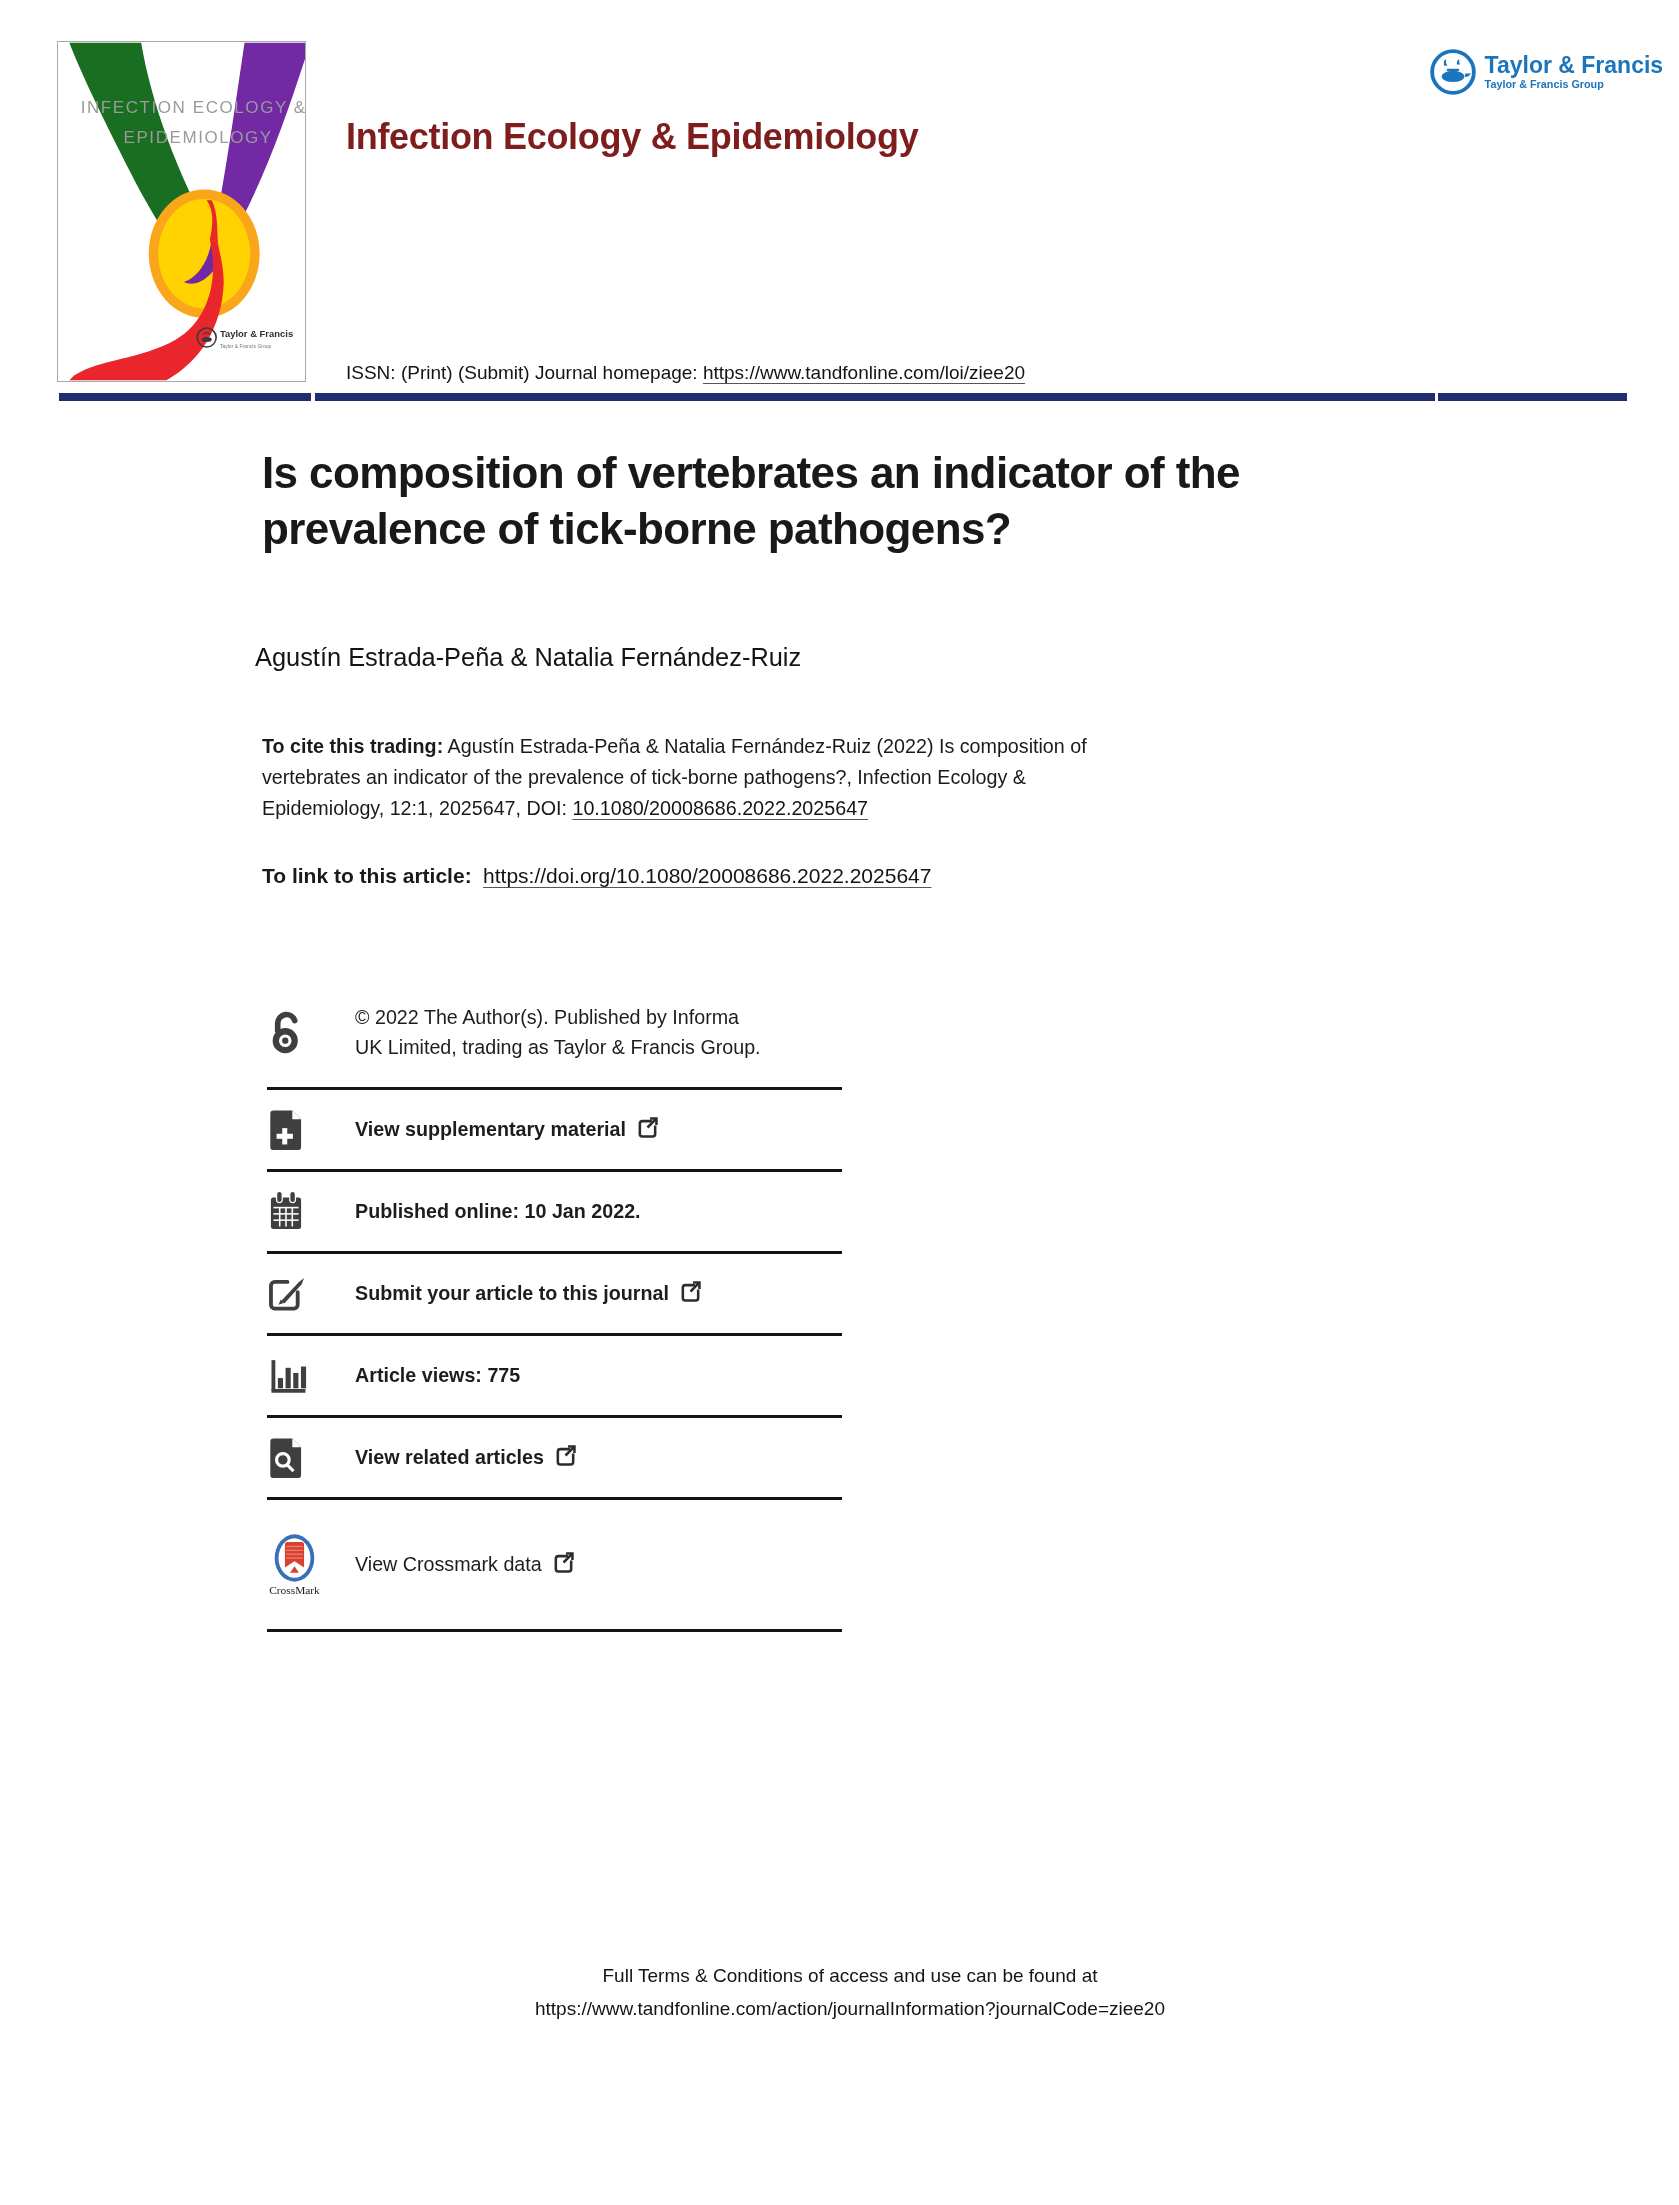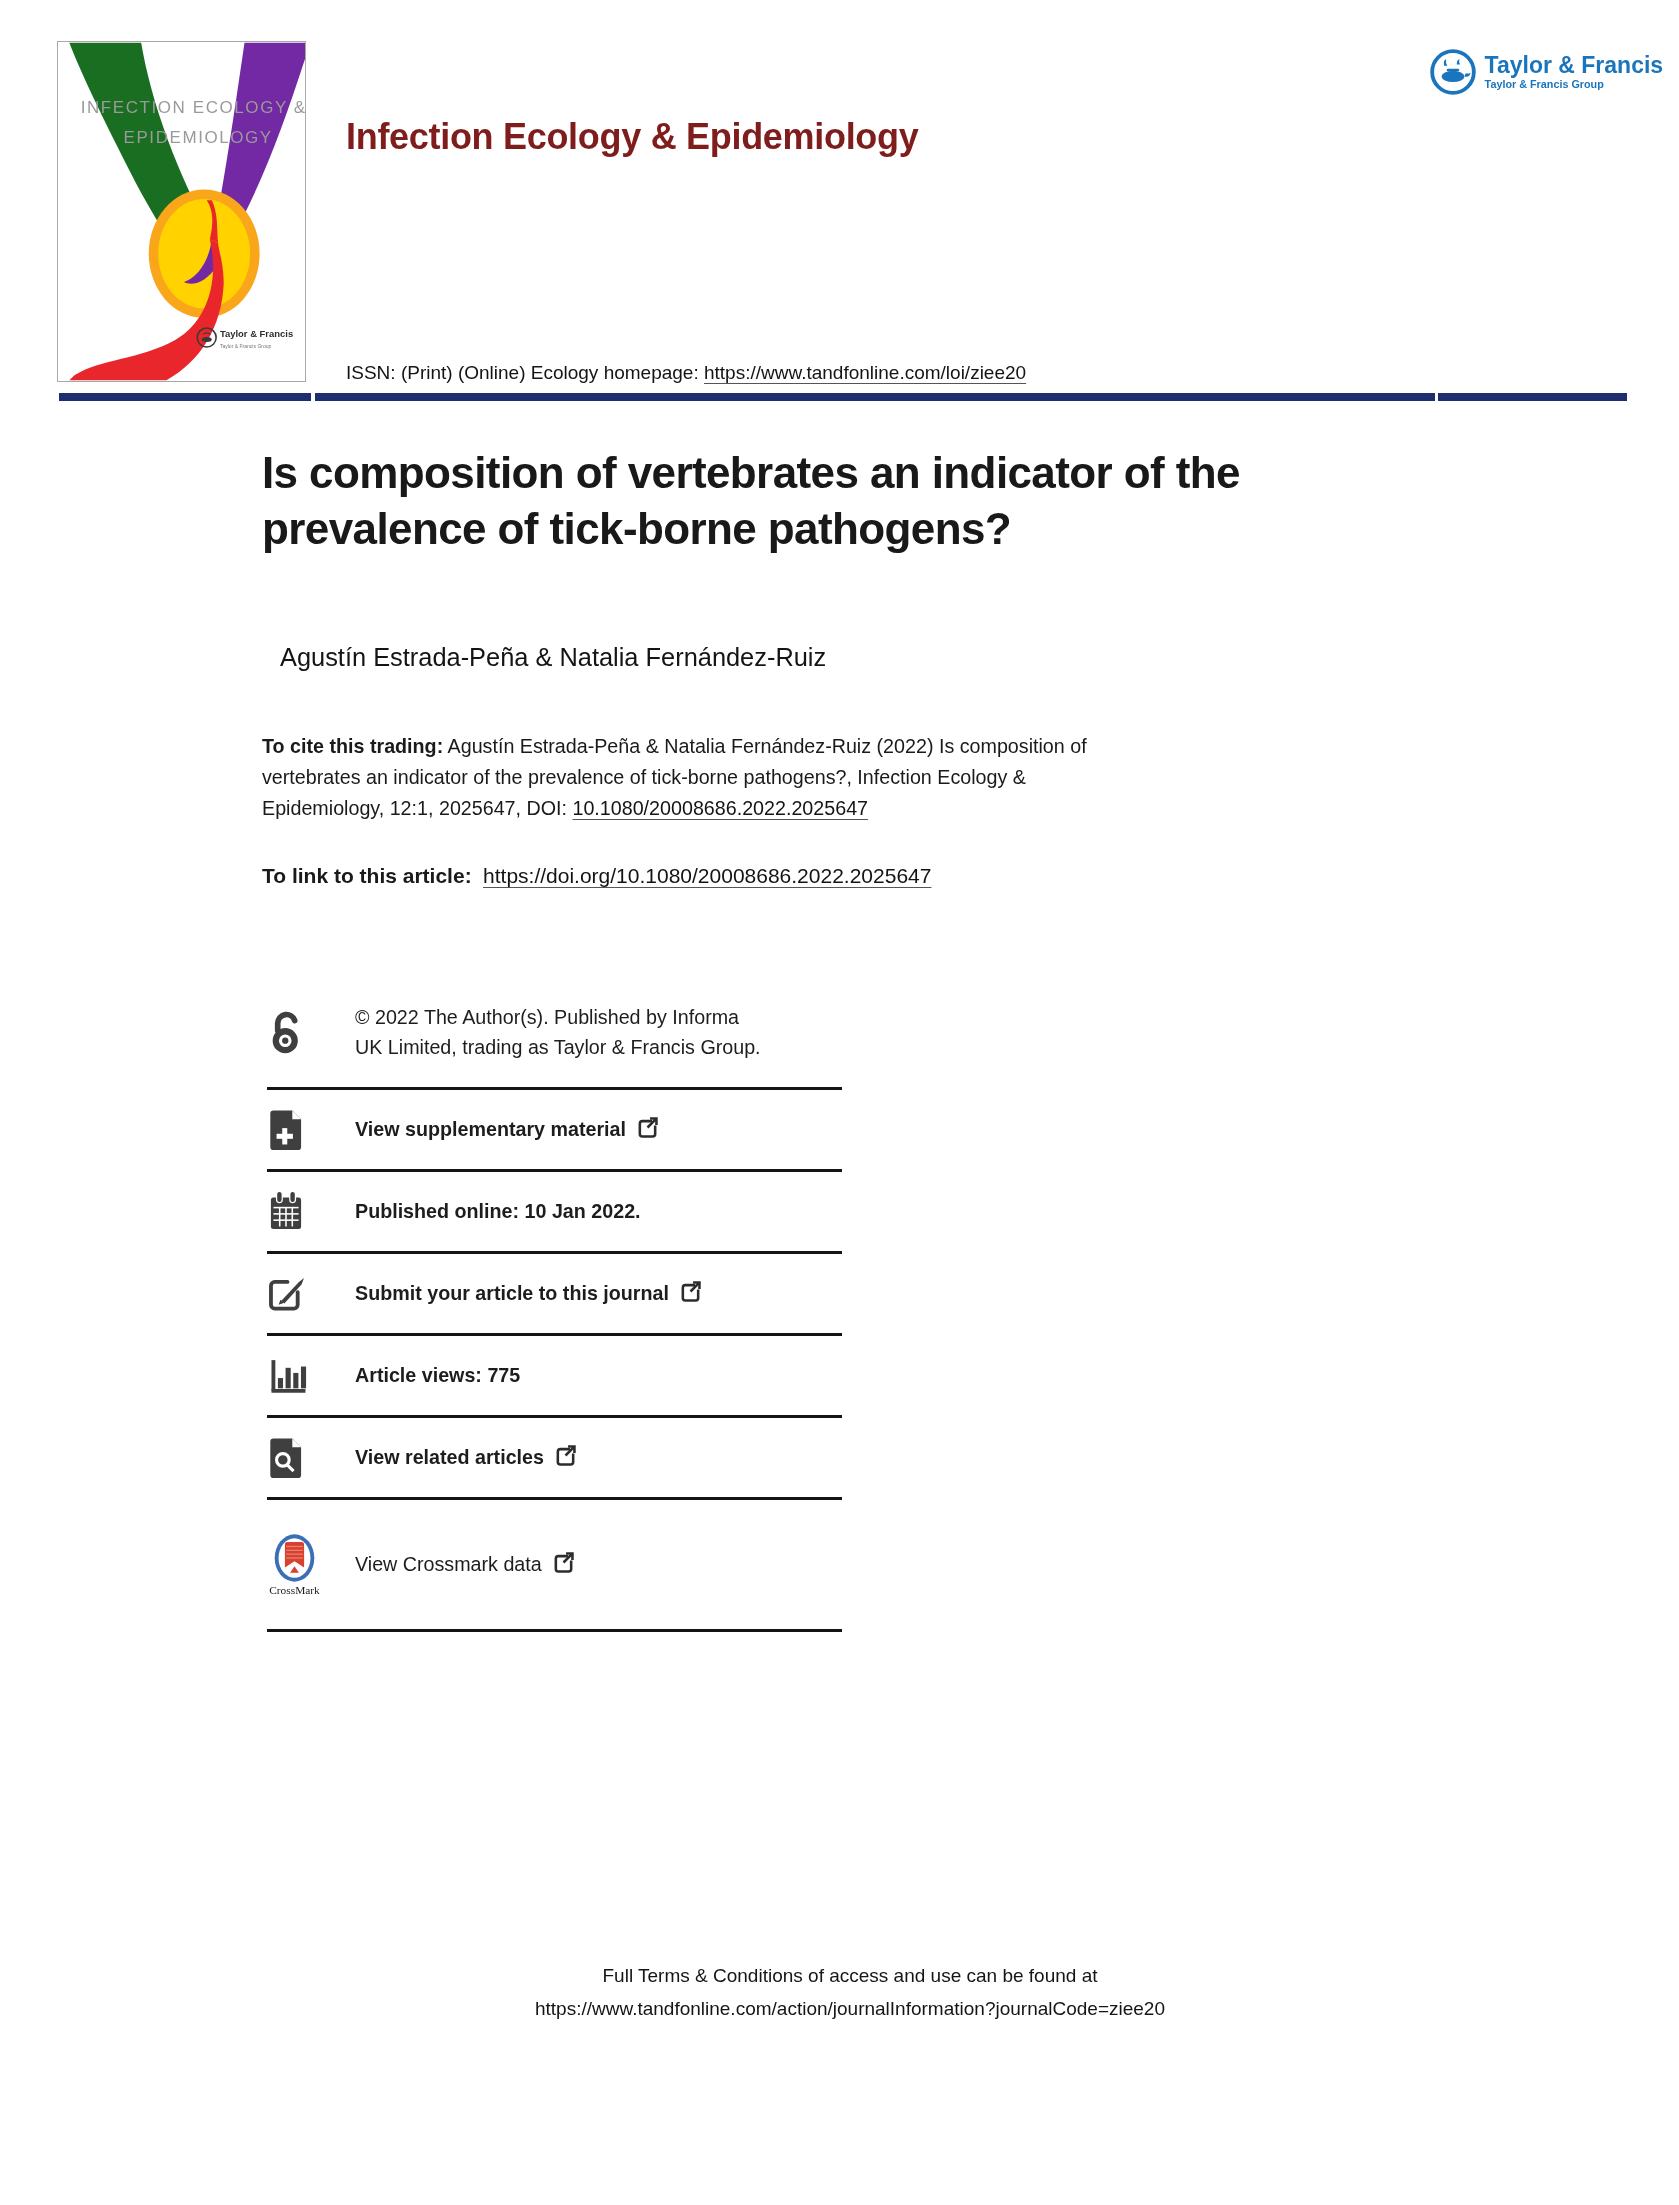--- a/index.html
+++ b/index.html
@@ -38,21 +38,21 @@
   .navy-rule{position:absolute; top:393px; height:8.3px; background:#1f2e6e;}
   .seg1{left:59px;  width:252px;}
   .seg2{left:315px; width:1120px;}
   .seg3{left:1438px;width:189px;}
   
   .article-title{
     position:absolute; left:262px; top:445px; width:1182px;
     font-size:44px; font-weight:700; letter-spacing:-0.6px; line-height:56px; color:#191919;
   }
   .authors{
-    position:absolute; left:280px; top:643px;
+    position:absolute; left:255px; top:643px;
     font-size:25.4px; font-weight:500; color:#141414;
   }
   .cite-block{
     position:absolute; left:262px; top:731px; width:877px;
     font-size:19.7px; line-height:31px; color:#1a1a1a;
   }
   .cite-block b, .link-block b{font-weight:700;}
   .link-block{
     position:absolute; left:262px; top:864px;
     font-size:21px; color:#1a1a1a;
@@ -124,21 +124,21 @@
       <path d="M24,28 q-2,-8 3,-10 q-1,6 2,10 Z" fill="#1b75bc"></path>
       <path d="M44,26 q0,-7 4,-8 q-1,5 1,8 Z" fill="#1b75bc"></path>
     </svg>
     <div class="words">
       <div class="tf-name">Taylor &amp; Francis</div>
       <div class="tf-group">Taylor &amp; Francis Group</div>
     </div>
   </div>
 
   <div class="issn-line">
-    <span>ISSN: (Print) (Online) Ecology homepage: </span><a href="#">https://www.tandfonline.com/loi/ziee20</a>
+    <span>ISSN: (Print) (Submit) Journal homepage: </span><a href="#">https://www.tandfonline.com/loi/ziee20</a>
   </div>
 
   <div class="navy-rule seg1"></div>
   <div class="navy-rule seg2"></div>
   <div class="navy-rule seg3"></div>
 
   <div class="article-title">Is composition of vertebrates an indicator of the prevalence of tick-borne pathogens?</div>
   <div class="authors">Agustín Estrada-Peña &amp; Natalia Fernández-Ruiz</div>
 
   <div class="cite-block">

